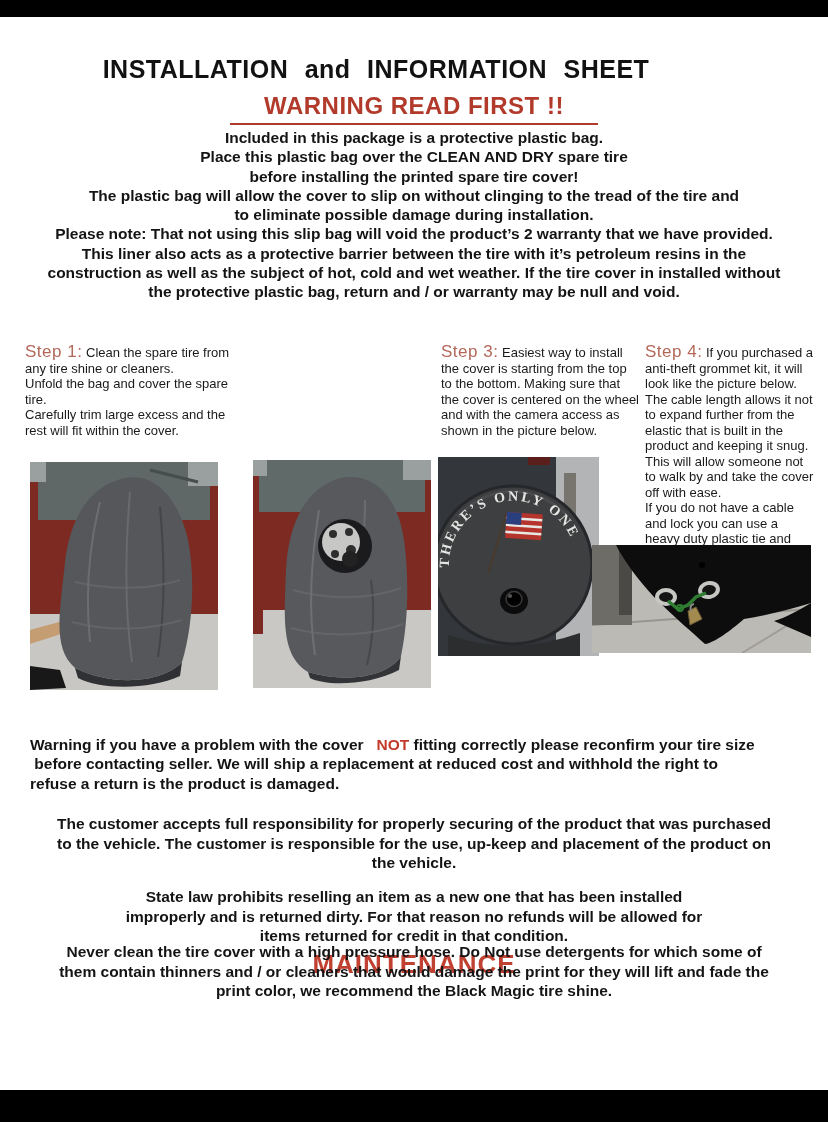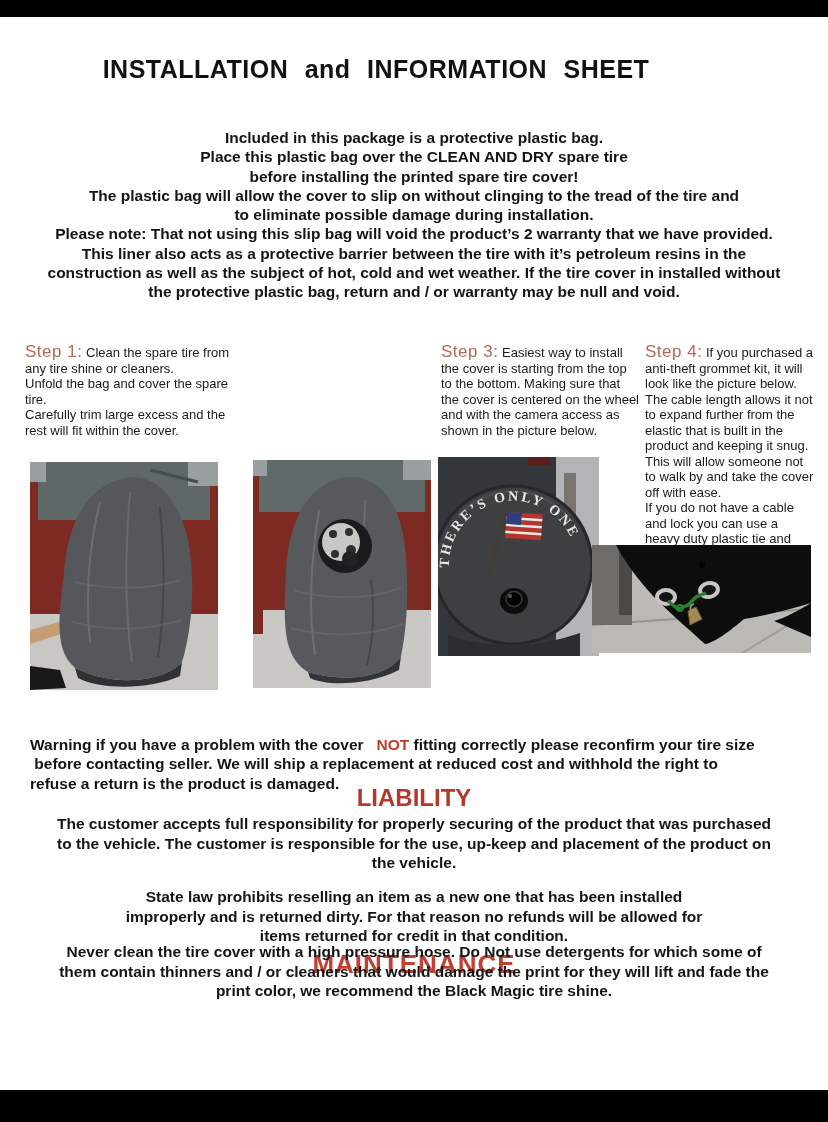--- a/index.html
+++ b/index.html
@@ -48,20 +48,21 @@
   .maintenance-body{top:942px;}
 </style>
 </head>
 <body>
 
 <div class="page">
   <div class="bar top"></div>
 
   <div class="title">INSTALLATION and INFORMATION SHEET</div>
 
+  <div class="warn-head-wrap"><span class="warn-head">WARNING READ FIRST !!</span></div>
 
   <div class="intro">Included in this package is a protective plastic bag.
 Place this plastic bag over the CLEAN AND DRY spare tire
 before installing the printed spare tire cover!
 The plastic bag will allow the cover to slip on without clinging to the tread of the tire and
 to eliminate possible damage during installation.
 Please note: That not using this slip bag will void the product’s 2 warranty that we have provided.
 This liner also acts as a protective barrier between the tire with it’s petroleum resins in the
 construction as well as the subject of hot, cold and wet weather.  If the tire cover in installed without
 the protective plastic bag, return and / or warranty may be null and void.</div>
@@ -172,21 +173,20 @@
         <path d="M 96 66 L 104 62 L 110 74 L 98 80 Z" fill="#a38b4f" stroke="#6e5d33" stroke-width="1"></path>
         <path d="M 99 66 Q 97 60 102 59" fill="none" stroke="#8a8a86" stroke-width="2"></path>
       </g>
     </svg>
   </div>
 
   <p class="warning-para"><span>Warning if you have a problem with the cover   </span><span class="not">NOT</span><span> fitting correctly please reconfirm your tire size
  before contacting seller. We will ship a replacement at reduced cost and withhold the right to
 refuse a return is the product is damaged.</span></p>
 
-  <div class="sec-head liability-head">LIABILITY</div>
   <div class="center-para resale-body">State law prohibits reselling an item as a new one that has been installed
 improperly and is returned dirty. For that reason no refunds will be allowed for
 items returned for credit in that condition.</div>
   <div class="center-para liability-body">The customer accepts full responsibility for properly securing of the product that was purchased
 to the vehicle.  The customer is responsible for the use, up-keep and placement of the product on
 the vehicle.</div>
 
   <div class="sec-head maintenance-head">MAINTENANCE</div>
   <div class="center-para maintenance-body">Never clean the tire cover with a high pressure hose.  Do Not  use detergents for which some of
 them contain thinners and / or cleaners that would damage the print for they will lift and fade the

